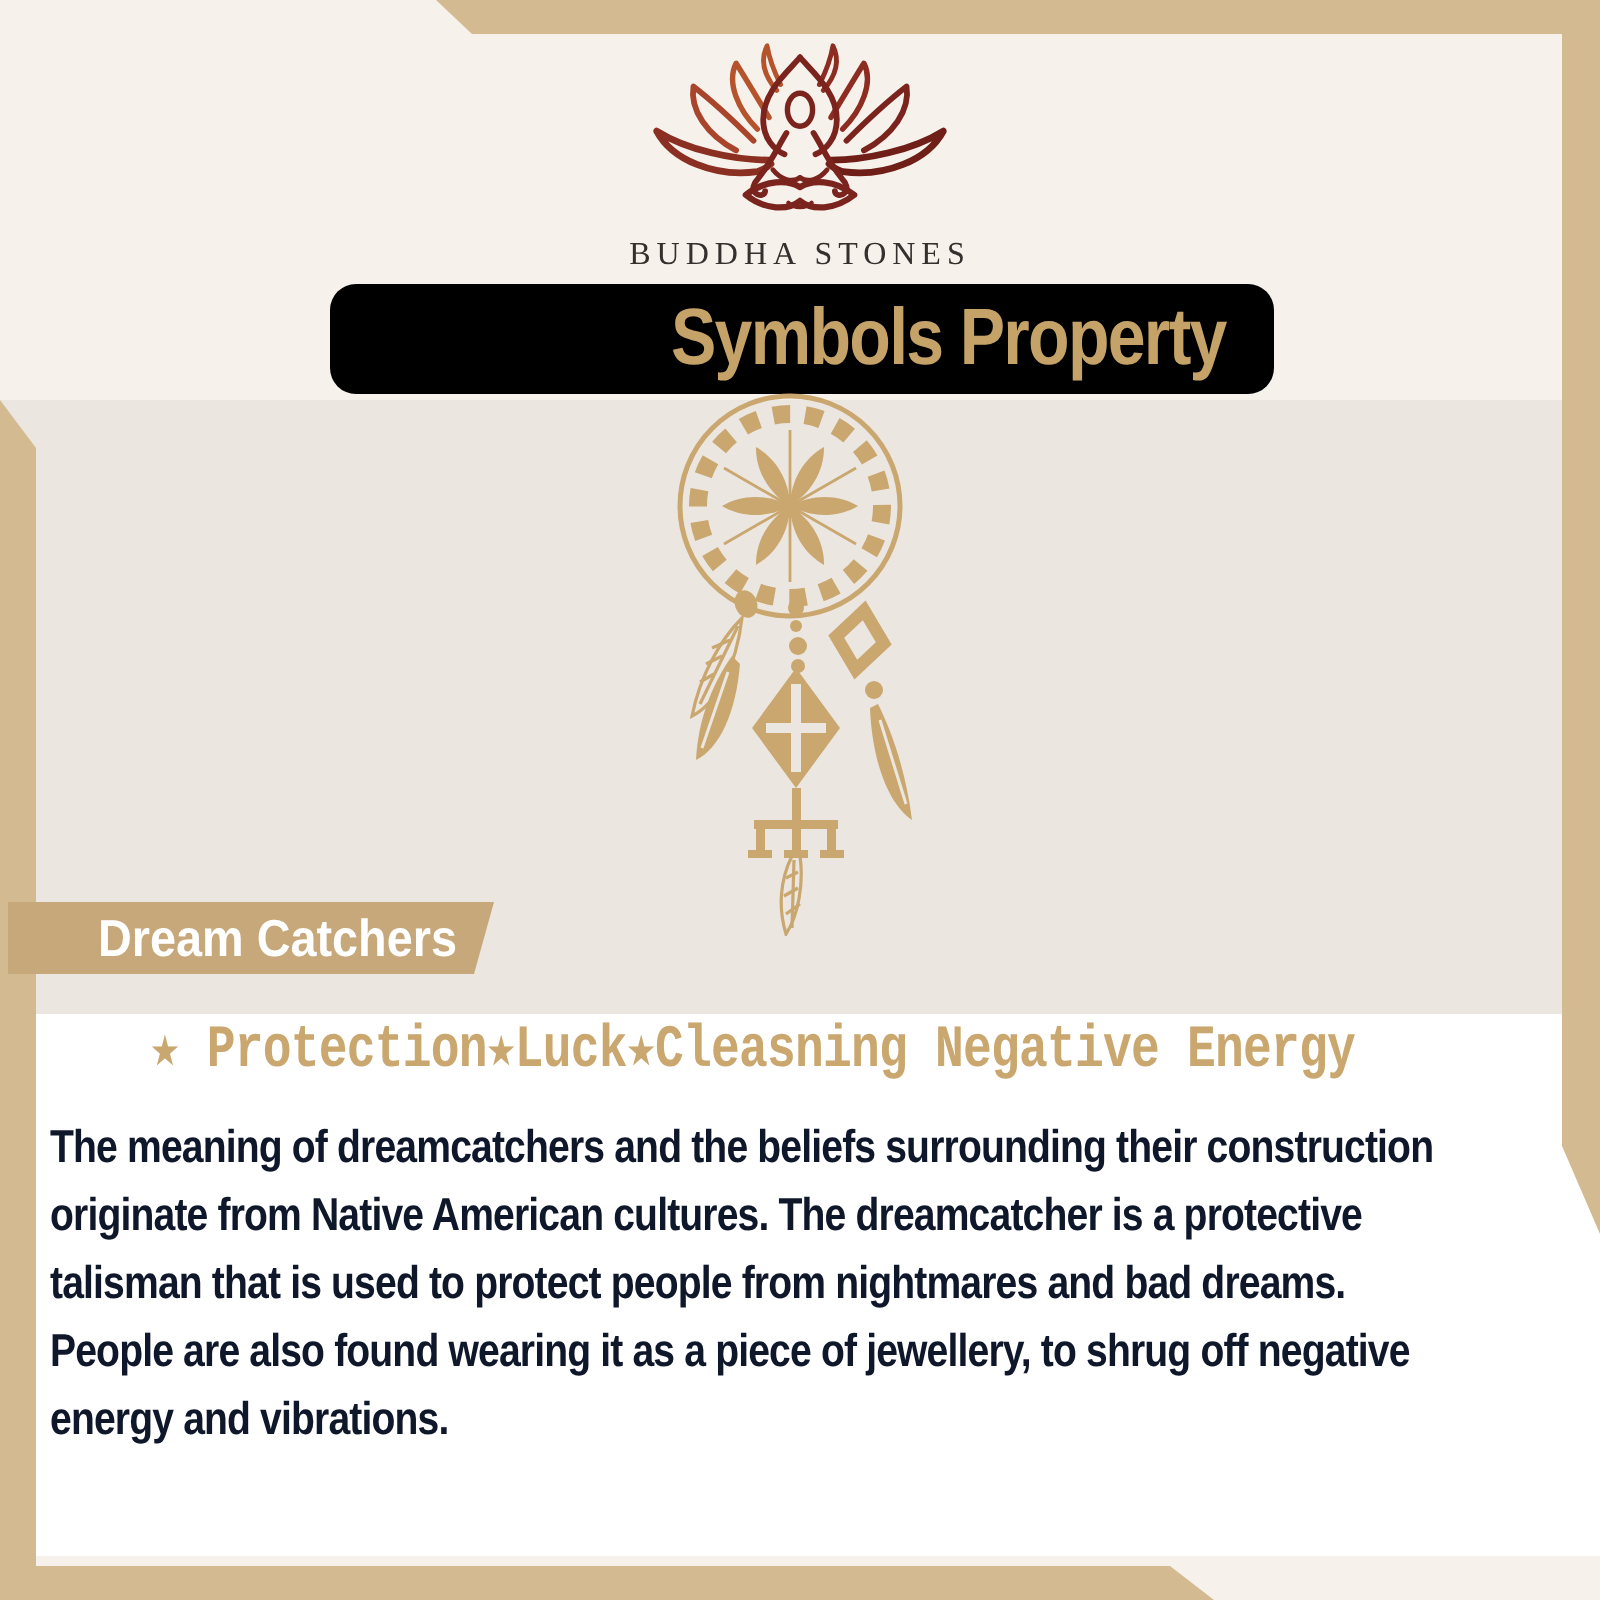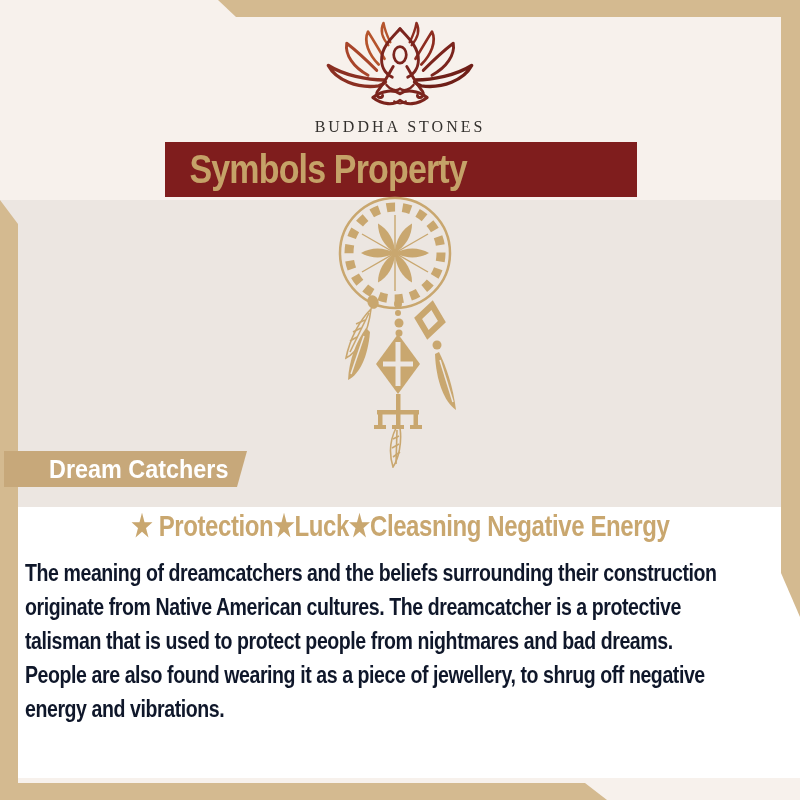--- a/index.html
+++ b/index.html
@@ -19,32 +19,32 @@
   .tan-left{left:0;top:200px;width:18px;height:600px;
     clip-path:polygon(0 0,100% 24px,100% 100%,0 100%);}
   .tan-bottom{left:0;top:783px;width:607px;height:17px;
     clip-path:polygon(0 0,585px 0,100% 100%,0 100%);}
   
   .logo-wrap{position:absolute;left:0;top:20px;width:800px;text-align:center;}
   .brand{margin-top:2px;font-family:"Liberation Serif",serif;font-size:16px;
     letter-spacing:3px;color:#33302d;font-weight:400;}
   
   .banner{position:absolute;left:165px;top:142px;width:472px;height:55px;
-    background:#7f1d1d;text-align:left;line-height:55px;}
+    background:#000000;text-align:right;line-height:55px;border-radius:13px;}
   .banner .title{display:inline-block;font-size:40px;font-weight:700;
     letter-spacing:-1px;color:#c5a268;transform:scaleX(.85);transform-origin:center;}
   
   .dc{position:absolute;left:312px;top:196px;}
   
   .ribbon{position:absolute;left:4px;top:451px;width:243px;height:36px;background:#c7a87a;
     clip-path:polygon(0 0,100% 0,233px 100%,0 100%);line-height:36px;}
   .ribbon .lbl{display:inline-block;margin-left:45px;font-size:26px;font-weight:700;
     color:#ffffff;transform:scaleX(.9);transform-origin:left center;white-space:nowrap;}
   
-  .benefits{position:absolute;left:0;top:507px;width:800px;text-align:center;line-height:38px;}
+  .benefits{position:absolute;left:0;top:507px;width:800px;text-align:left;line-height:38px;font-family:Liberation Mono, monospace;}
   .benefits .txt{display:inline-block;font-size:30px;font-weight:700;color:#c9a76f;
     letter-spacing:-.5px;transform:scaleX(.8);transform-origin:center;white-space:nowrap;}
   
   .desc{position:absolute;left:25px;top:556px;width:770px;color:#0f172a;}
   .desc .line{height:34px;line-height:34px;font-size:23px;font-weight:700;
     letter-spacing:-.5px;transform:scaleX(.85);transform-origin:left center;white-space:nowrap;}
 </style>
 </head>
 <body>
 

